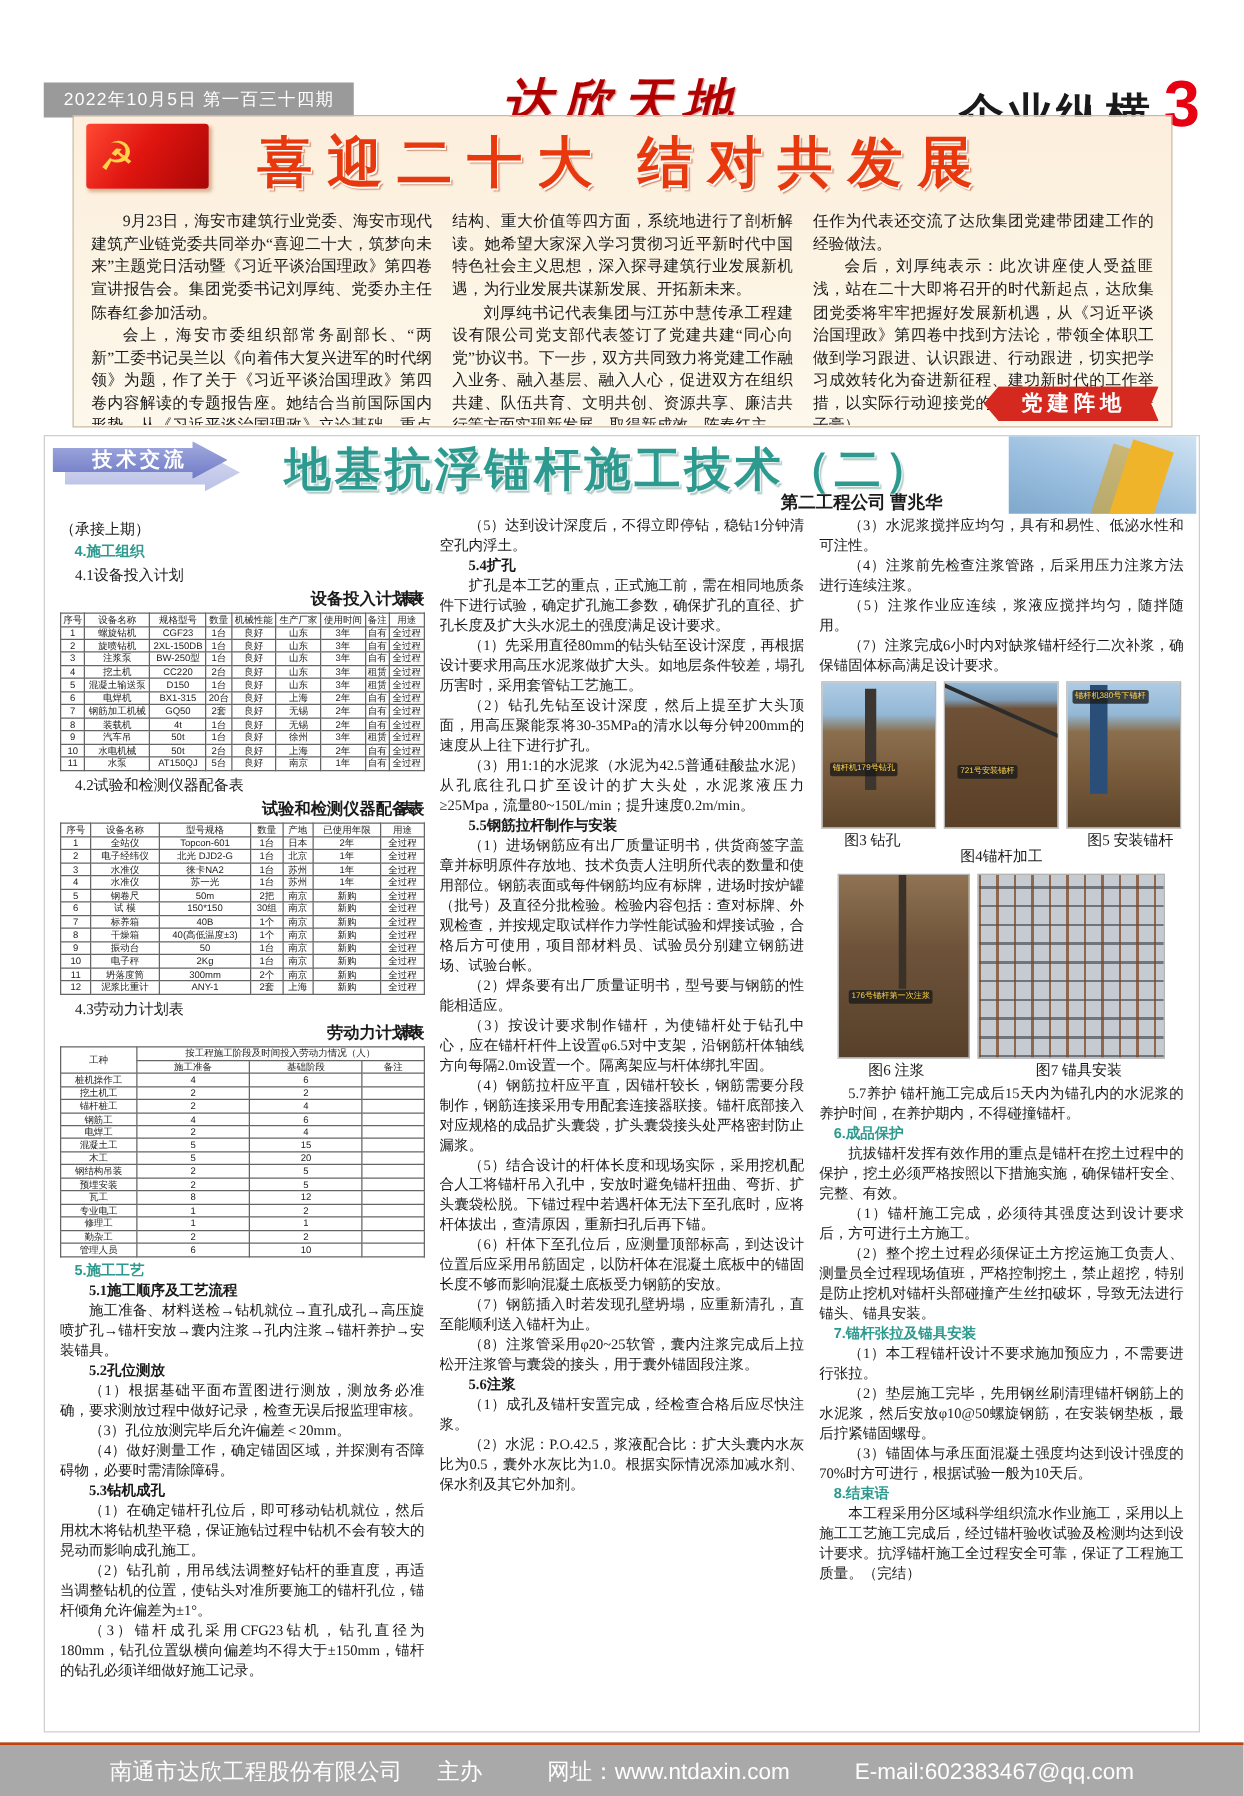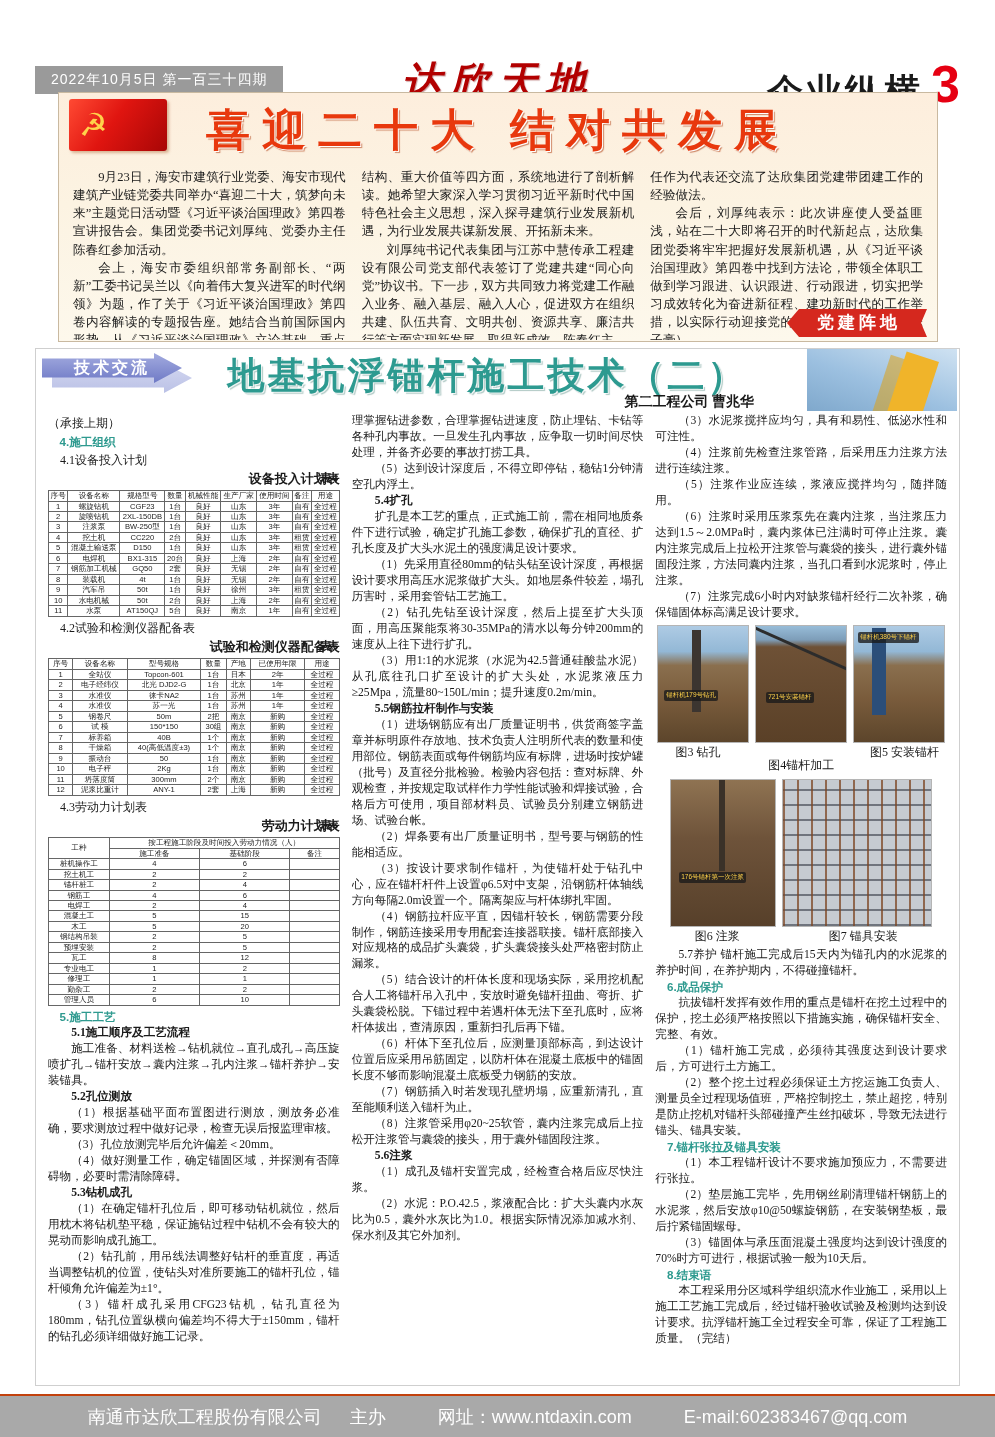--- a/index.html
+++ b/index.html
@@ -528,21 +528,20 @@
             <p class="para">（3）孔位放测完毕后允许偏差＜20mm。</p>
             <p class="para">（4）做好测量工作，确定锚固区域，并探测有否障碍物，必要时需清除障碍。</p>
             <p class="para bold">5.3钻机成孔</p>
             <p class="para">（1）在确定锚杆孔位后，即可移动钻机就位，然后用枕木将钻机垫平稳，保证施钻过程中钻机不会有较大的晃动而影响成孔施工。</p>
             <p class="para">（2）钻孔前，用吊线法调整好钻杆的垂直度，再适当调整钻机的位置，使钻头对准所要施工的锚杆孔位，锚杆倾角允许偏差为±1°。</p>
             <p class="para">（3）锚杆成孔采用CFG23钻机，钻孔直径为180mm，钻孔位置纵横向偏差均不得大于±150mm，锚杆的钻孔必须详细做好施工记录。</p>
           </div>
       </div>
 
       <div class="tcol">
-          <p class="para noind">理掌握钻进参数，合理掌握钻进速度，防止埋钻、卡钻等各种孔内事故。一旦发生孔内事故，应争取一切时间尽快处理，并备齐必要的事故打捞工具。</p>
           <p class="para">（5）达到设计深度后，不得立即停钻，稳钻1分钟清空孔内浮土。</p>
           <p class="para bold">5.4扩孔</p>
           <p class="para">扩孔是本工艺的重点，正式施工前，需在相同地质条件下进行试验，确定扩孔施工参数，确保扩孔的直径、扩孔长度及扩大头水泥土的强度满足设计要求。</p>
           <p class="para">（1）先采用直径80mm的钻头钻至设计深度，再根据设计要求用高压水泥浆做扩大头。如地层条件较差，塌孔历害时，采用套管钻工艺施工。</p>
           <p class="para">（2）钻孔先钻至设计深度，然后上提至扩大头顶面，用高压聚能泵将30-35MPa的清水以每分钟200mm的速度从上往下进行扩孔。</p>
           <p class="para">（3）用1:1的水泥浆（水泥为42.5普通硅酸盐水泥）从孔底往孔口扩至设计的扩大头处，水泥浆液压力≥25Mpa，流量80~150L/min；提升速度0.2m/min。</p>
           <p class="para bold">5.5钢筋拉杆制作与安装</p>
           <p class="para">（1）进场钢筋应有出厂质量证明书，供货商签字盖章并标明原件存放地、技术负责人注明所代表的数量和使用部位。钢筋表面或每件钢筋均应有标牌，进场时按炉罐（批号）及直径分批检验。检验内容包括：查对标牌、外观检查，并按规定取试样作力学性能试验和焊接试验，合格后方可使用，项目部材料员、试验员分别建立钢筋进场、试验台帐。</p>
           <p class="para">（2）焊条要有出厂质量证明书，型号要与钢筋的性能相适应。</p>
           <p class="para">（3）按设计要求制作锚杆，为使锚杆处于钻孔中心，应在锚杆杆件上设置φ6.5对中支架，沿钢筋杆体轴线方向每隔2.0m设置一个。隔离架应与杆体绑扎牢固。</p>
@@ -554,21 +553,20 @@
           <p class="para bold">5.6注浆</p>
           <p class="para">（1）成孔及锚杆安置完成，经检查合格后应尽快注浆。</p>
           <p class="para">（2）水泥：P.O.42.5，浆液配合比：扩大头囊内水灰比为0.5，囊外水灰比为1.0。根据实际情况添加减水剂、保水剂及其它外加剂。</p>
         </div>
 
       <div class="tcol">
         <div>
             <p class="para">（3）水泥浆搅拌应均匀，具有和易性、低泌水性和可注性。</p>
             <p class="para">（4）注浆前先检查注浆管路，后采用压力注浆方法进行连续注浆。</p>
             <p class="para">（5）注浆作业应连续，浆液应搅拌均匀，随拌随用。</p>
-            <p class="para">（6）注浆时采用压浆泵先在囊内注浆，当注浆压力达到1.5～2.0MPa时，囊内浆体已注满时可停止注浆。囊内注浆完成后上拉松开注浆管与囊袋的接头，进行囊外锚固段注浆，方法同囊内注浆，当孔口看到水泥浆时，停止注浆。</p>
             <p class="para">（7）注浆完成6小时内对缺浆锚杆经行二次补浆，确保锚固体标高满足设计要求。</p>
           </div>
         <div class="photorow">
           <div class="photo ph-s sky rig">
             <span class="chip" style="left:6px;top:64px;">锚杆机179号钻孔</span>
           </div>
           <div class="photo ph-s pipe">
             <span class="chip" style="left:10px;top:66px;">721号安装锚杆</span>
           </div>
           <div class="photo ph-s sky rig2">

